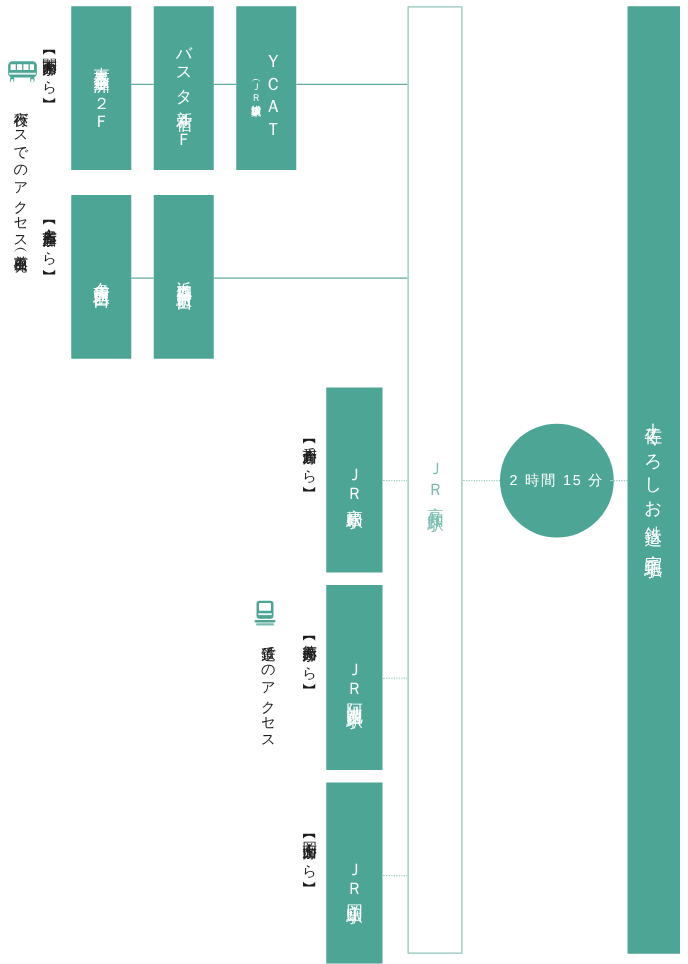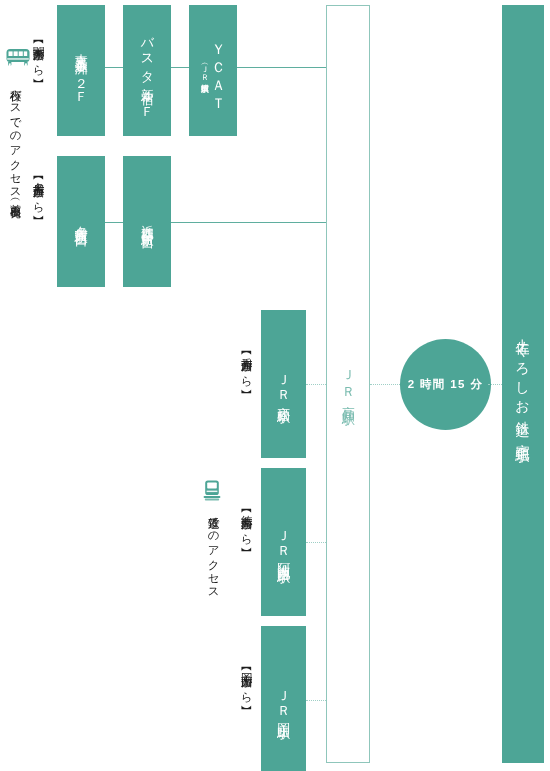--- a/index.html
+++ b/index.html
@@ -124,21 +124,20 @@
     background: #4da596;
     display: flex;
     align-items: center;
     justify-content: center;
   }
   .bubble .label {
     color: #ffffff;
     font-size: 11.5px;
     letter-spacing: 0.12em;
     white-space: nowrap;
-    font-weight: bold;
   }
 
   
   .hline {
     position: absolute;
     height: 1px;
     background: #5fae9f;
   }
   .dline {
     position: absolute;

